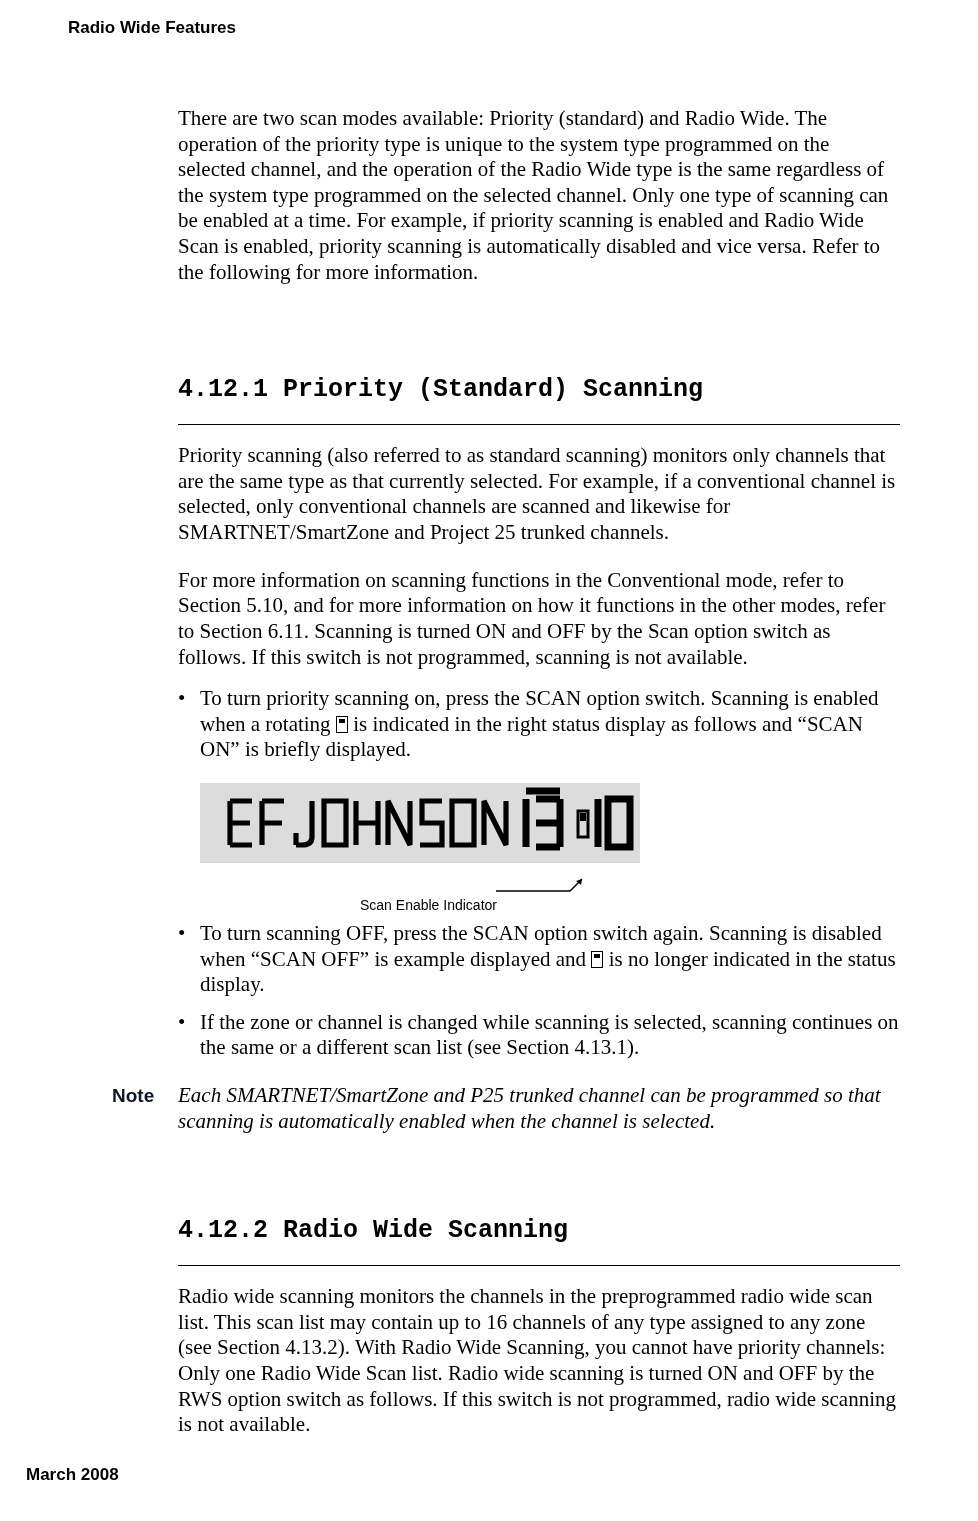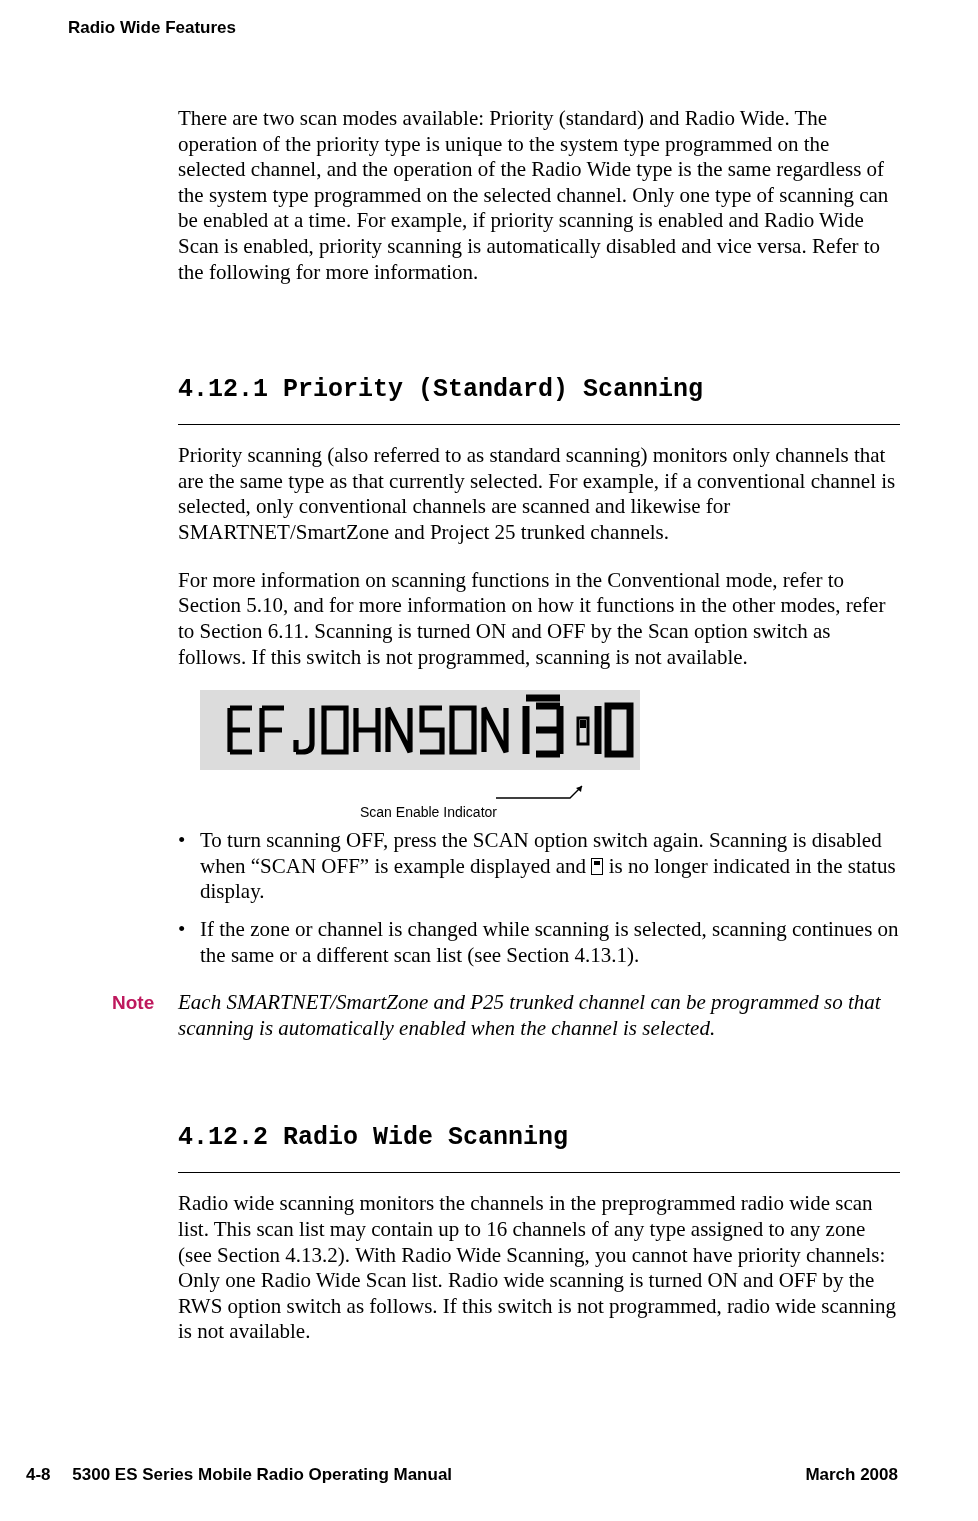--- a/index.html
+++ b/index.html
@@ -133,21 +133,21 @@
   }
   .note-row {
     display: flex;
     margin-left: 44px;
     margin-right: 10px;
     margin-top: 22px;
   }
   .note-label {
     font-family: Arial, Helvetica, sans-serif;
     font-weight: bold;
-    color: #be185d;
+    color: #0f172a;
     font-size: 19px;
     width: 66px;
     flex: 0 0 66px;
     padding-top: 2px;
   }
   .note-body {
     font-style: italic;
     font-size: 21px;
     line-height: 1.22;
   }
@@ -172,20 +172,25 @@
 
   <p class="body-text block first-para">There are two scan modes available: Priority (standard) and Radio Wide. The operation of the priority type is unique to the system type programmed on the selected channel, and the operation of the Radio Wide type is the same regardless of the system type programmed on the selected channel. Only one type of scanning can be enabled at a time. For example, if priority scanning is enabled and Radio Wide Scan is enabled, priority scanning is automatically disabled and vice versa. Refer to the following for more information.</p>
 
   <h2 class="section">4.12.1   Priority (Standard) Scanning</h2>
   <hr class="rule">
 
   <p class="body-text block after-rule-para">Priority scanning (also referred to as standard scanning) monitors only channels that are the same type as that currently selected. For example, if a conventional channel is selected, only conventional channels are scanned and likewise for SMARTNET/SmartZone and Project 25 trunked channels.</p>
 
   <p class="body-text block para-gap">For more information on scanning functions in the Conventional mode, refer to Section 5.10, and for more information on how it functions in the other modes, refer to Section 6.11. Scanning is turned ON and OFF by the Scan option switch as follows. If this switch is not programmed, scanning is not available.</p>
 
+  <ul class="bullets">
+    <li>
+      <span>To turn priority scanning on, press the SCAN option switch. Scanning is enabled when a rotating </span><span class="icon-rotating"></span><span> is indicated in the right status display as follows and “SCAN ON” is briefly displayed.</span>
+    </li>
+  </ul>
 
   <div class="figure">
     <div class="lcd" aria-label="EFJOHNSON 13 010">
       <svg viewBox="0 0 440 80" width="440" height="80" aria-hidden="true">
         <g fill="none" stroke="#000" stroke-width="5.2" stroke-linecap="butt">
 
           <path d="M30 18 L30 62 M30 18 L52 18 M30 40 L50 40 M30 62 L52 62"></path>
 
           <path d="M62 18 L62 62 M62 18 L84 18 M62 40 L82 40"></path>
 
@@ -247,17 +252,16 @@
     <div class="note-label">Note</div>
     <div class="note-body">Each SMARTNET/SmartZone and P25 trunked channel can be programmed so that scanning is automatically enabled when the channel is selected.</div>
   </div>
 
   <h2 class="section" style="padding-top:70px">4.12.2   Radio Wide Scanning</h2>
   <hr class="rule">
 
   <p class="body-text block after-rule-para">Radio wide scanning monitors the channels in the preprogrammed radio wide scan list. This scan list may contain up to 16 channels of any type assigned to any zone (see Section 4.13.2). With Radio Wide Scanning, you cannot have priority channels: Only one Radio Wide Scan list. Radio wide scanning is turned ON and OFF by the RWS option switch as follows. If this switch is not programmed, radio wide scanning is not available.</p>
 
   <div class="footer">
-    <span>4-8  5300 ES Series Mobile Radio Operating Manual</span>
     <span>March 2008</span>
   </div>
 
 </div>
 
 </body></html>

